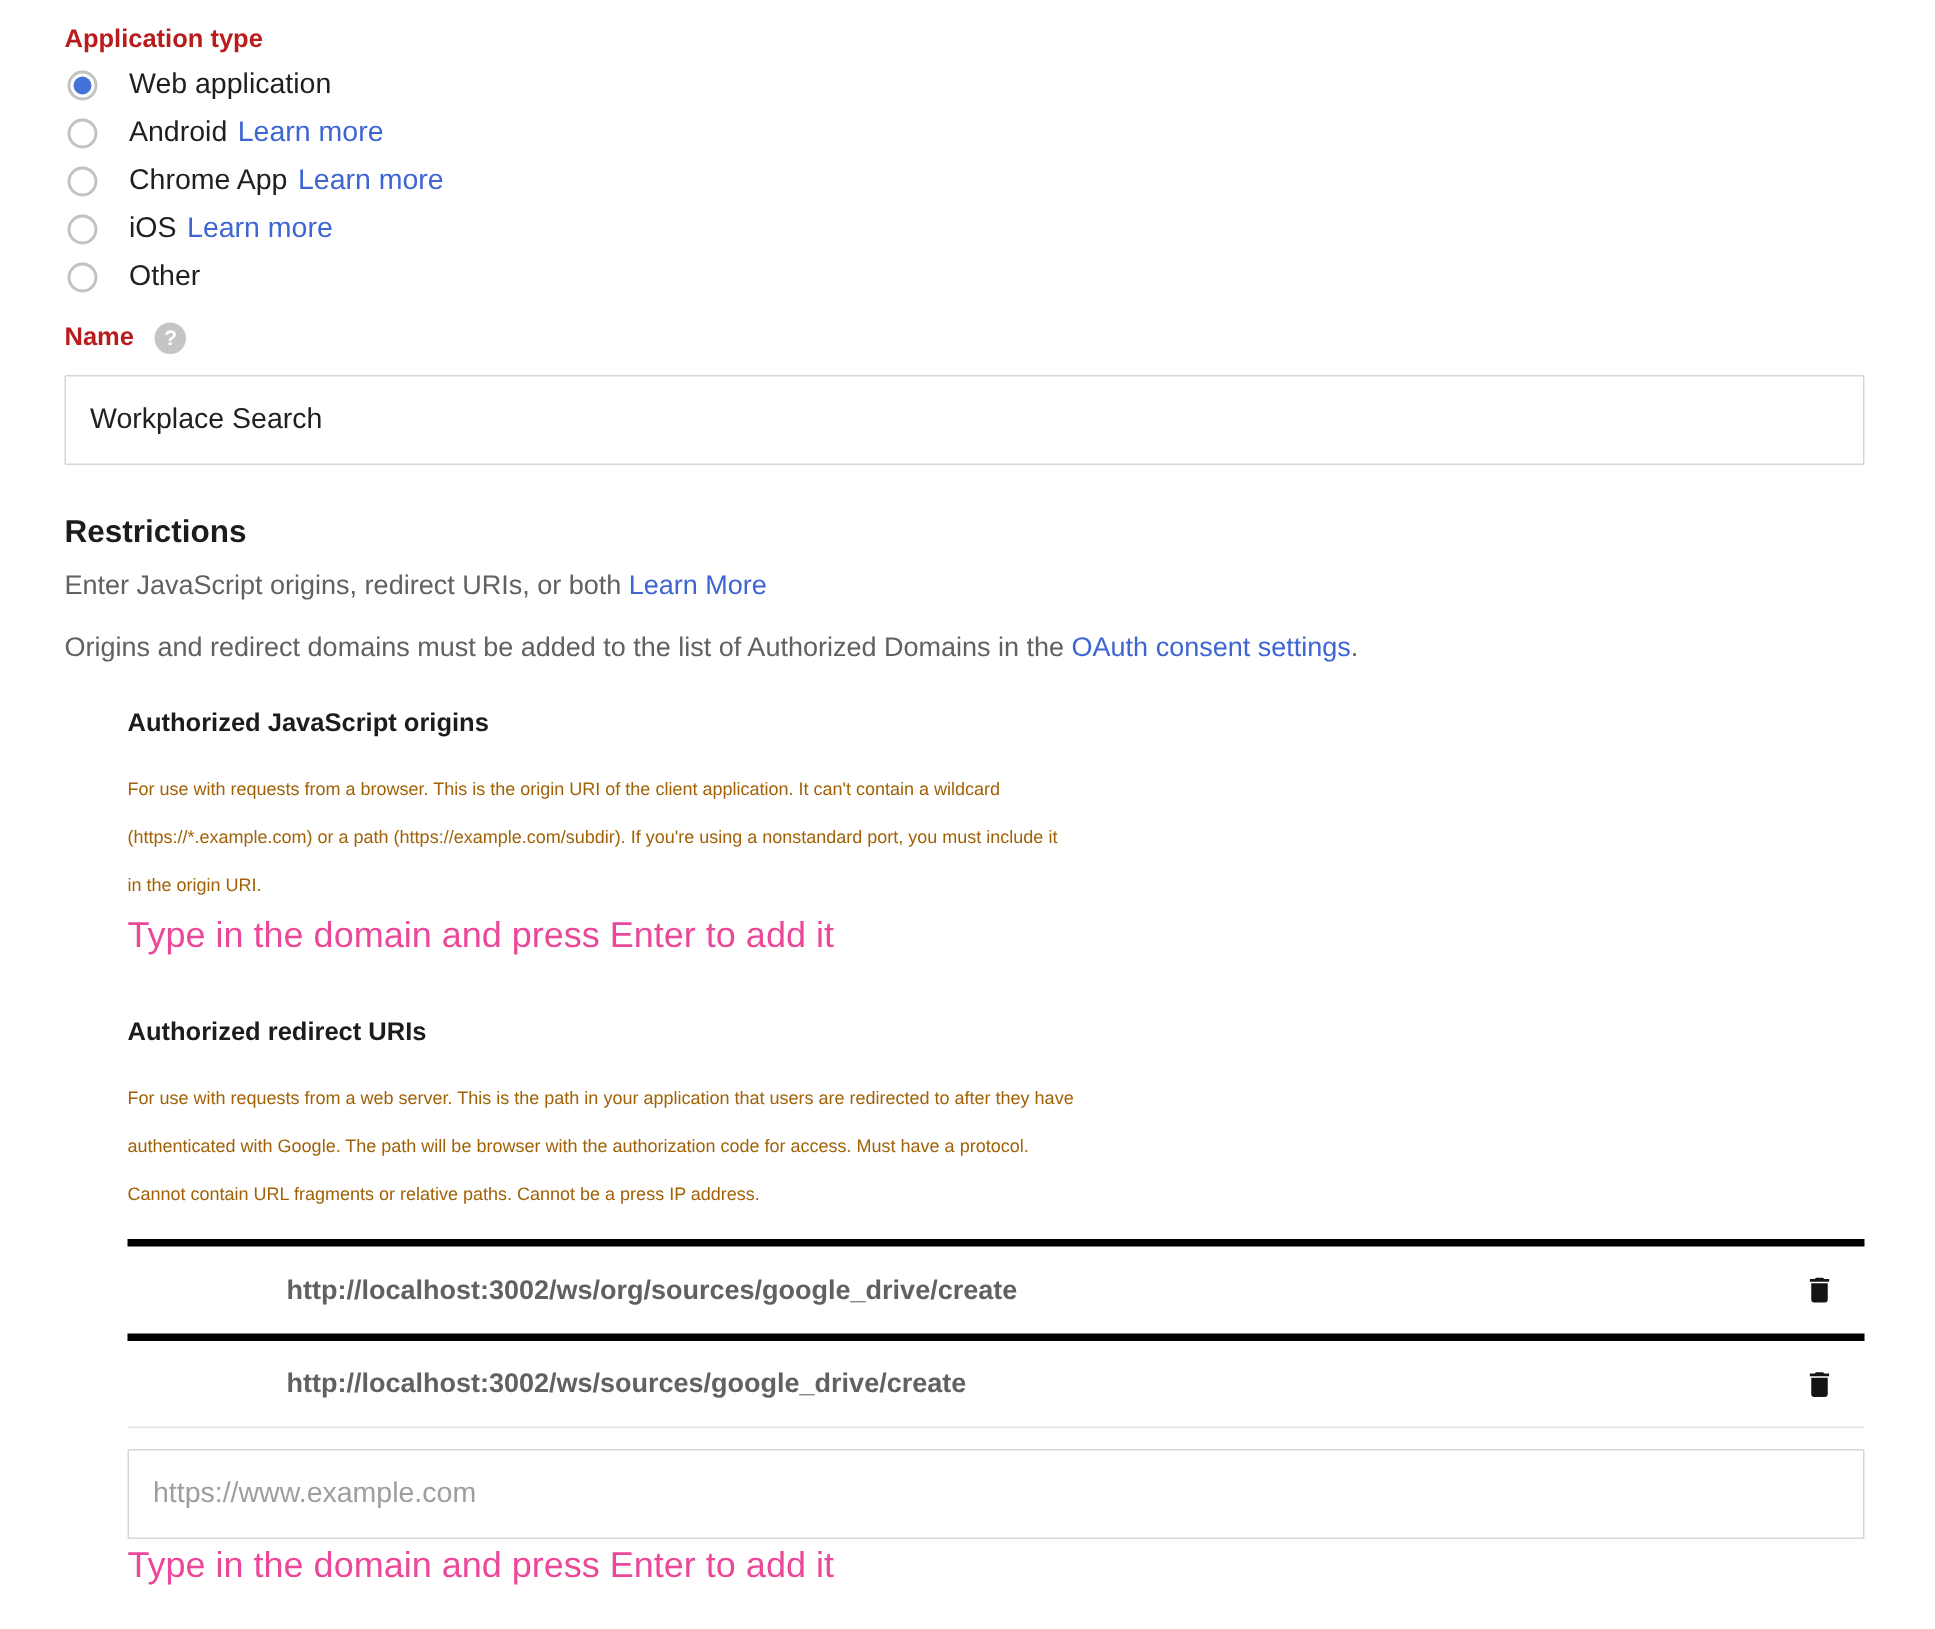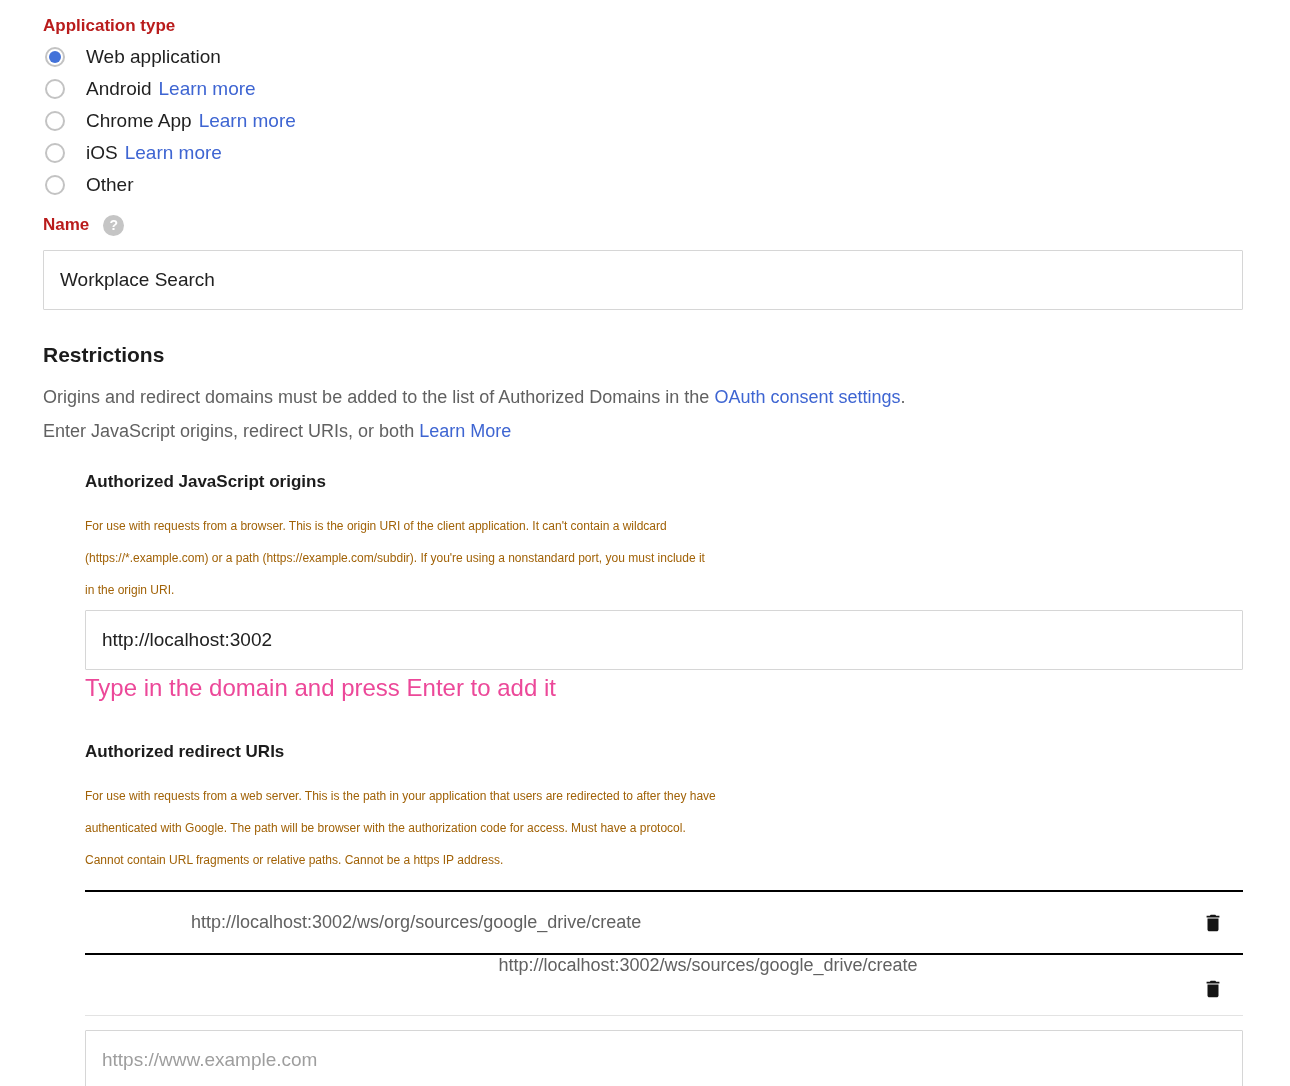--- a/index.html
+++ b/index.html
@@ -53,23 +53,23 @@
   .sub-title.redirect { margin-top:40px; }
   .desc { margin-top:16px; color:#a16207; font-size:12px; }
   .desc div { line-height:32px; }
   .sub-input { margin-top:4px; }
   .helper { margin-top:6px; color:#ec4899; font-size:24px; line-height:24px; }
 
   
   .uri-table { margin-top:14px; }
   .uri-row {
     display:flex; align-items:center; height:63px;
-    border-top:2px solid #000000; padding-right:18px; box-sizing:border-box;
+    border-top:5px solid #000000; padding-right:18px; box-sizing:border-box;font-weight:bold;
   }
-  .uri-row:last-child { border-bottom:1px solid #e3e3e3;flex-direction:column; }
+  .uri-row:last-child { border-bottom:1px solid #e3e3e3; }
   .uri-text { padding-left:106px; color:#616161; font-size:18px; }
   .trash-btn {
     margin-left:auto; background:none; border:none; padding:0; cursor:pointer;
     width:24px; height:26px; display:flex; align-items:center; justify-content:center;
   }
   .trash-btn svg { display:block; }
 </style>
 </head>
 <body>
 
@@ -115,45 +115,44 @@
     </label>
   </div>
 
   <div class="name-row">
     <span class="field-label">Name</span>
     <span class="help-icon">?</span>
   </div>
   <input class="text-input" type="text" value="Workplace Search" style="">
 
   <div class="restrictions-title">Restrictions</div>
+  <div class="body-line">
+    <span>Enter JavaScript origins, redirect URIs, or both</span>
+    <a class="link">Learn More</a>
+  </div>
   <div class="body-line note">
     <span>Origins and redirect domains must be added to the list of Authorized Domains in the</span>
     <a class="link">OAuth consent settings</a><span class="link" style="cursor:default">.</span>
-  </div>
-  <div class="body-line">
-    <span>Enter JavaScript origins, redirect URIs, or both</span>
-    <a class="link">Learn More</a>
   </div>
 
   <div class="indent">
 
     <div class="sub-title">Authorized JavaScript origins</div>
     <div class="desc">
       <div>For use with requests from a browser. This is the origin URI of the client application. It can't contain a wildcard</div>
       <div>(https://*.example.com) or a path (https://example.com/subdir). If you're using a nonstandard port, you must include it</div>
       <div>in the origin URI.</div>
     </div>
-    <input class="text-input sub-input" type="text" value="http://localhost:3002" style="">
     <div class="helper">Type in the domain and press Enter to add it</div>
 
     <div class="sub-title redirect">Authorized redirect URIs</div>
     <div class="desc">
       <div>For use with requests from a web server. This is the path in your application that users are redirected to after they have</div>
       <div>authenticated with Google. The path will be browser with the authorization code for access. Must have a protocol.</div>
-      <div>Cannot contain URL fragments or relative paths. Cannot be a https IP address.</div>
+      <div>Cannot contain URL fragments or relative paths. Cannot be a press IP address.</div>
     </div>
 
     <div class="uri-table">
       <div class="uri-row">
         <span class="uri-text">http://localhost:3002/ws/org/sources/google_drive/create</span>
         <button class="trash-btn">
           <svg width="22" height="24" viewBox="0 0 24 24" aria-hidden="true">
             <path fill="#141414" d="M6 19c0 1.1.9 2 2 2h8c1.1 0 2-.9 2-2V7H6v12zM19 4h-3.5l-1-1h-5l-1 1H5v2h14V4z"></path>
           </svg>
         </button>

